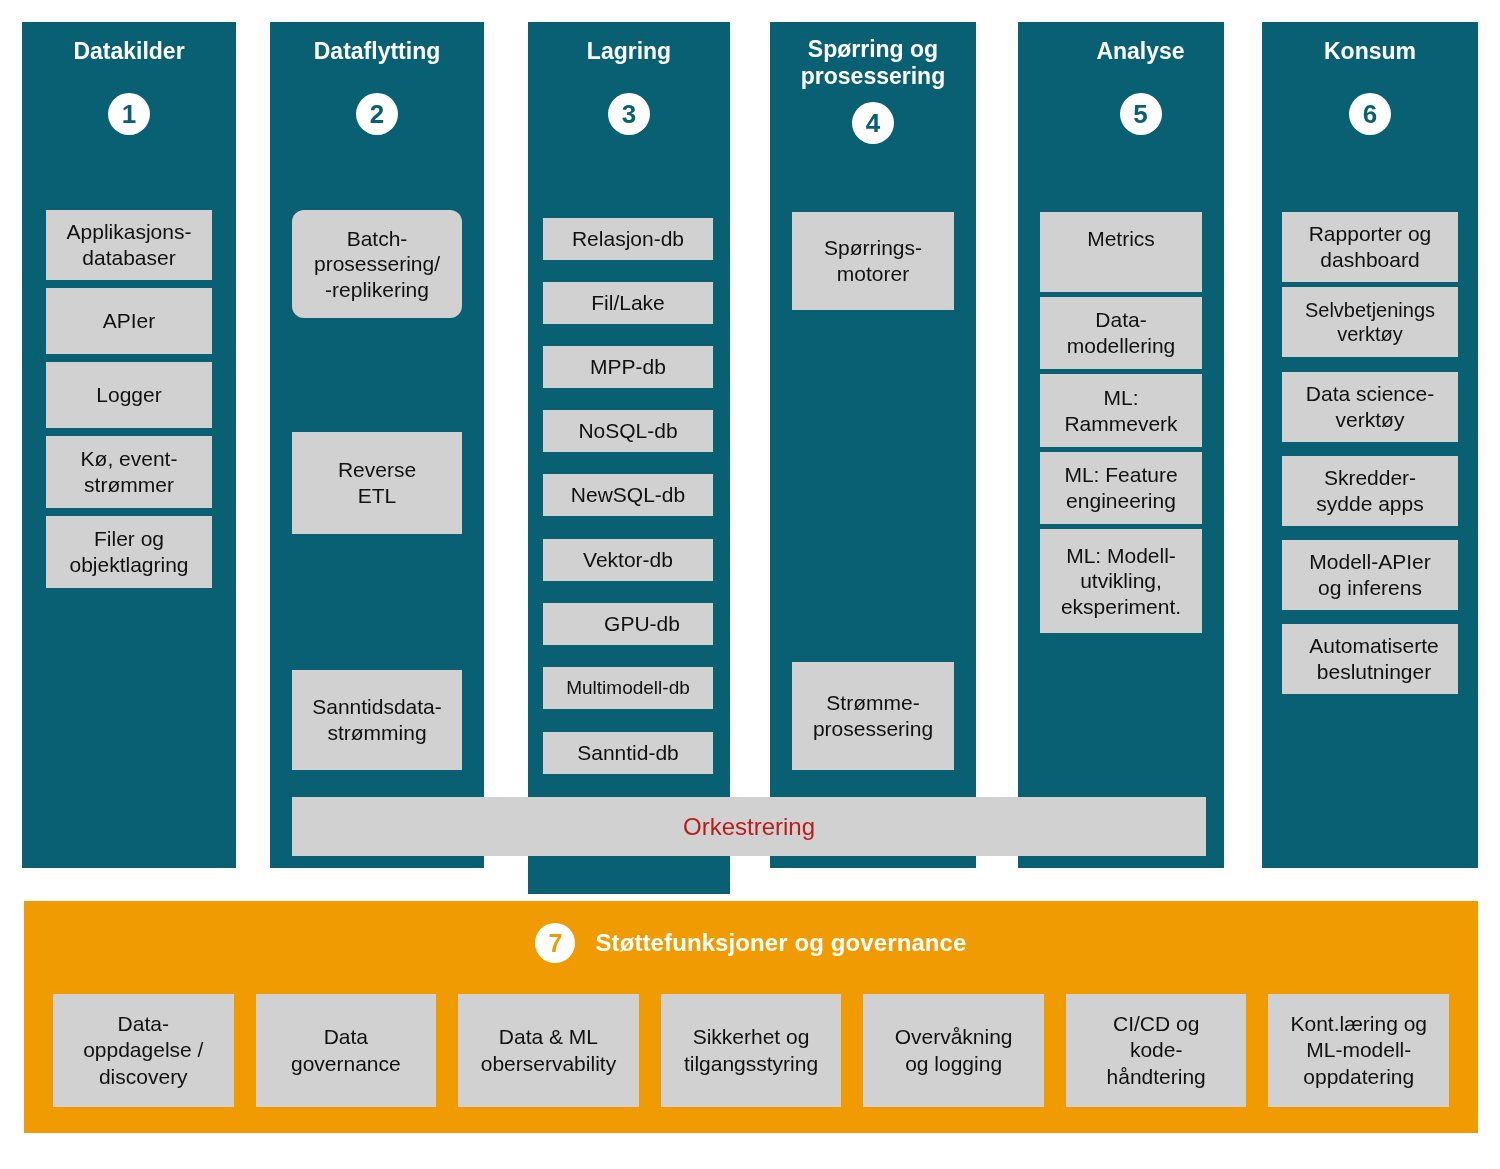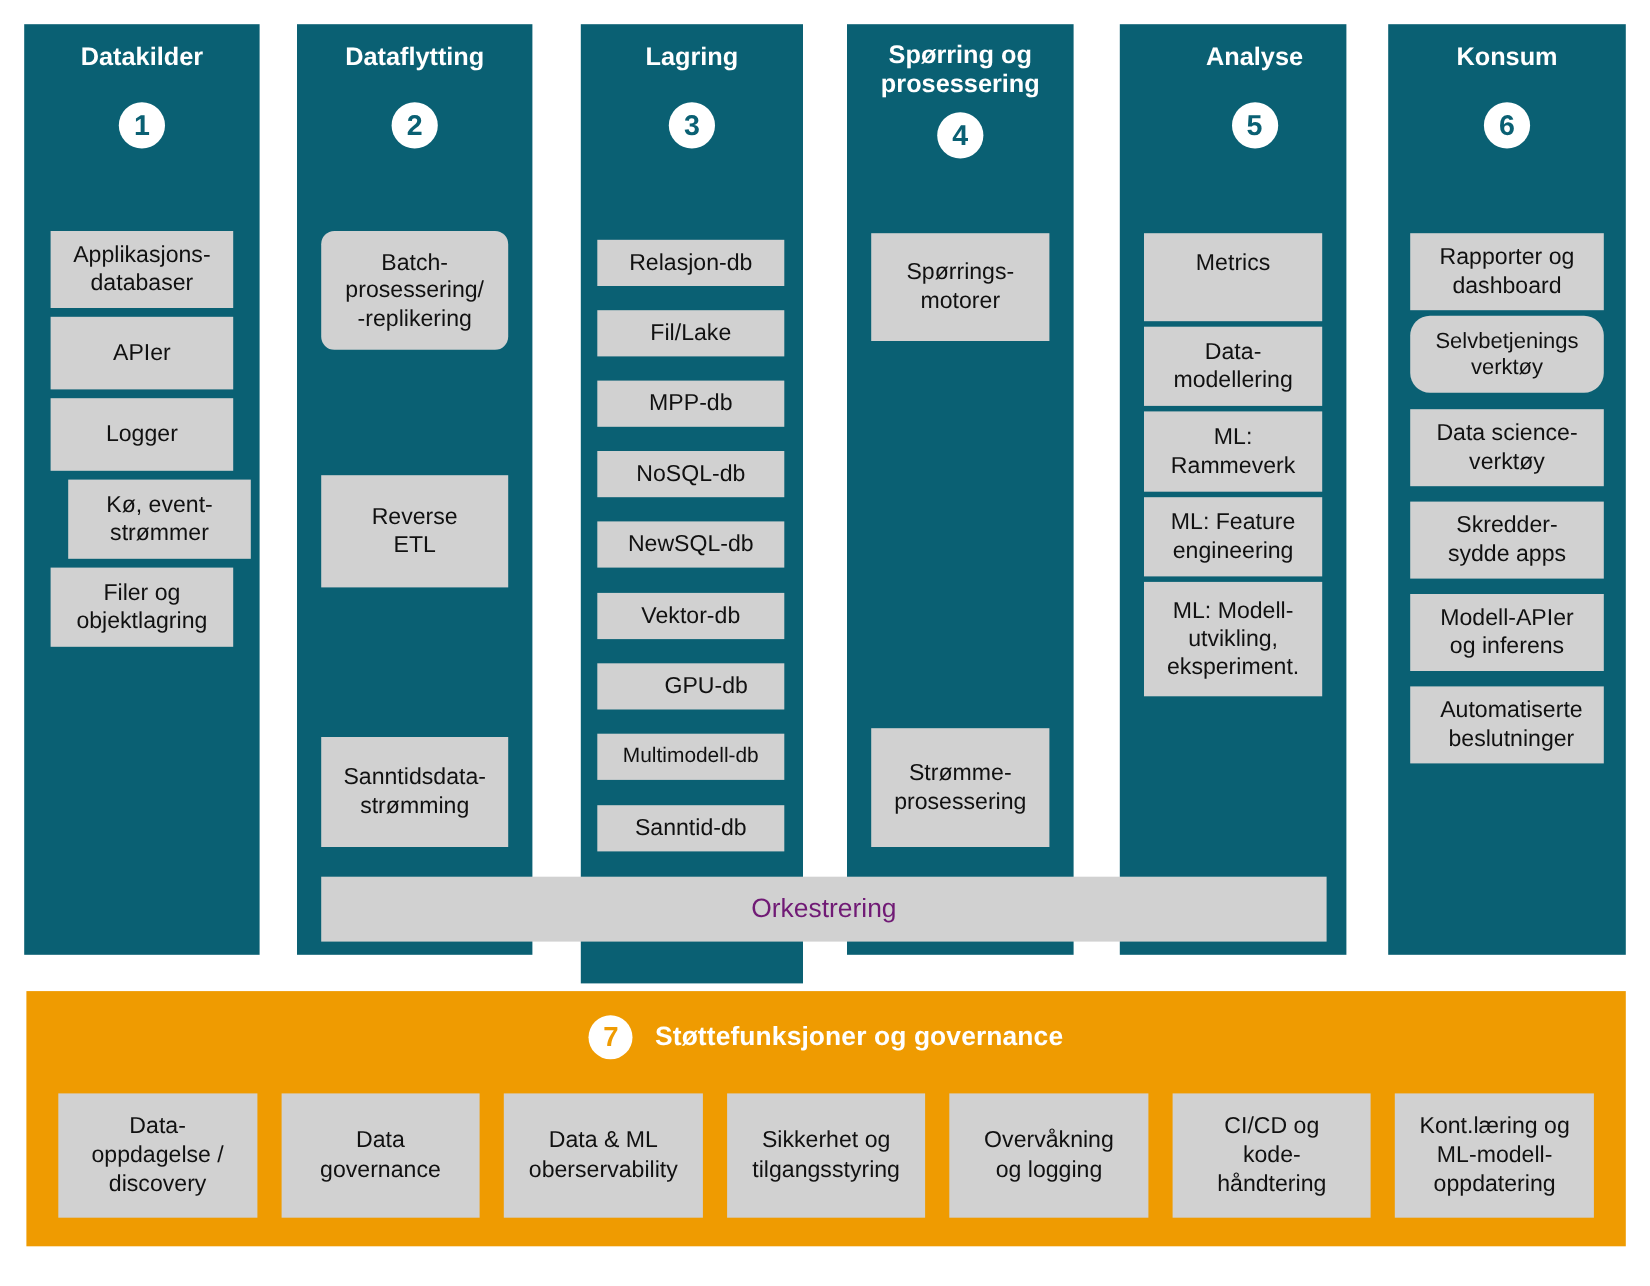--- a/index.html
+++ b/index.html
@@ -49,21 +49,21 @@
     box-sizing:border-box;
     padding:2px 4px;
   }
   .chip.top{align-items:flex-start;padding-top:6px;}
 
   
   #orchestration{
     position:absolute;
     left:292px;top:797px;width:914px;height:59px;
     background:#d1d1d1;
-    color:#701a75;
+    color:#b91c1c;
     font-size:24px;
     display:flex;align-items:center;justify-content:center;
     z-index:5;
     text-align:right;
   }
 
   
   #gov{
     position:absolute;
     left:24px;top:901px;width:1454px;height:232px;
@@ -107,21 +107,21 @@
 
 <div id="stage">
 
   <div class="col" style="left:22px;top:22px;width:214px;height:846px;">
     <div class="col-head" style="margin-top:16px;">Datakilder</div>
     <div class="badge" style="margin-top:28px;">1</div>
     <div class="chip" style="left:24px;top:188px;width:166px;height:70px;white-space:pre-line;">Applikasjons-
 databaser</div>
     <div class="chip" style="left:24px;top:266px;width:166px;height:66px;white-space:pre-line;">APIer</div>
     <div class="chip" style="left:24px;top:340px;width:166px;height:66px;white-space:pre-line;">Logger</div>
-    <div class="chip" style="left:40px;top:414px;width:166px;height:72px;white-space:pre-line;">Kø, event-
+    <div class="chip" style="left:24px;top:414px;width:166px;height:72px;white-space:pre-line;">Kø, event-
 strømmer</div>
     <div class="chip" style="left:24px;top:494px;width:166px;height:72px;white-space:pre-line;">Filer og
 objektlagring</div>
   </div>
 
   <div class="col" style="left:270px;top:22px;width:214px;height:846px;">
     <div class="col-head" style="margin-top:16px;">Dataflytting</div>
     <div class="badge" style="margin-top:28px;">2</div>
     <div class="chip" style="left:22px;top:188px;width:170px;height:108px;white-space:pre-line;border-radius:12px;">Batch-
 prosessering/
@@ -169,21 +169,21 @@
     <div class="chip" style="left:22px;top:507px;width:162px;height:104px;white-space:pre-line;">ML: Modell-
 utvikling,
 eksperiment.</div>
   </div>
 
   <div class="col" style="left:1262px;top:22px;width:216px;height:846px;">
     <div class="col-head" style="margin-top:16px;">Konsum</div>
     <div class="badge" style="margin-top:28px;">6</div>
     <div class="chip" style="left:20px;top:190px;width:176px;height:70px;white-space:pre-line;">Rapporter og
 dashboard</div>
-    <div class="chip" style="left:20px;top:265px;width:176px;height:70px;white-space:pre-line;font-size:20px;border-radius:18px;">Selvbetjenings
+    <div class="chip" style="left:20px;top:265px;width:176px;height:70px;white-space:pre-line;font-size:20px;">Selvbetjenings
 verktøy</div>
     <div class="chip" style="left:20px;top:350px;width:176px;height:70px;white-space:pre-line;">Data science-
 verktøy</div>
     <div class="chip" style="left:20px;top:434px;width:176px;height:70px;white-space:pre-line;">Skredder-
 sydde apps</div>
     <div class="chip" style="left:20px;top:518px;width:176px;height:70px;white-space:pre-line;">Modell-APIer
 og inferens</div>
     <div class="chip" style="left:20px;top:602px;width:176px;height:70px;white-space:pre-line;padding-left:12px;">Automatiserte
 beslutninger</div>
   </div>

